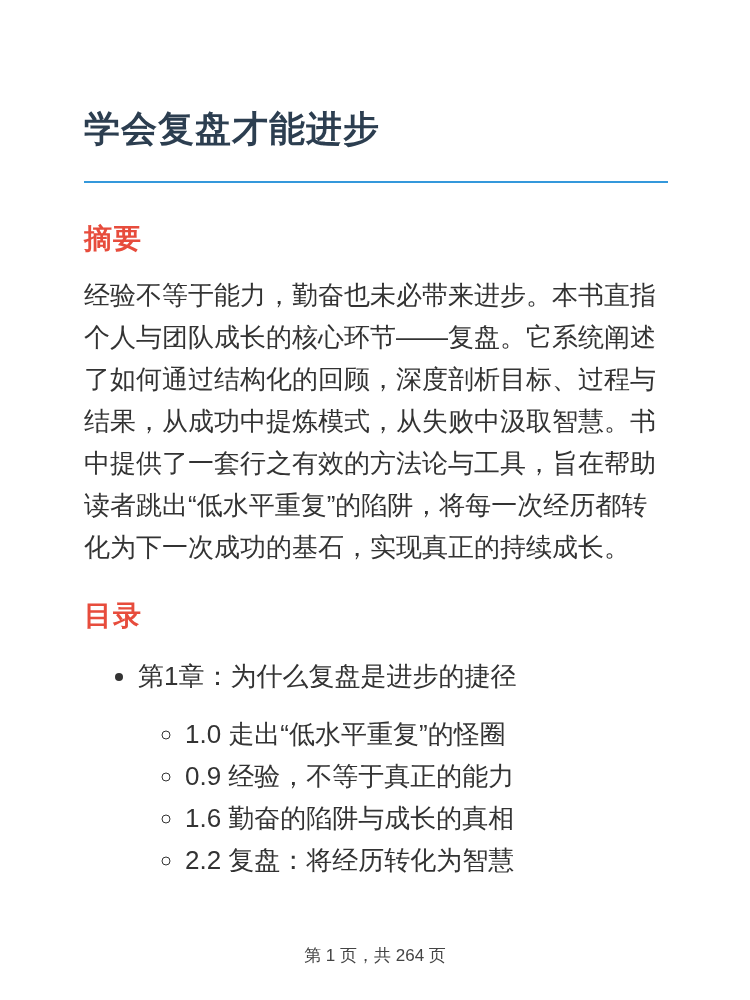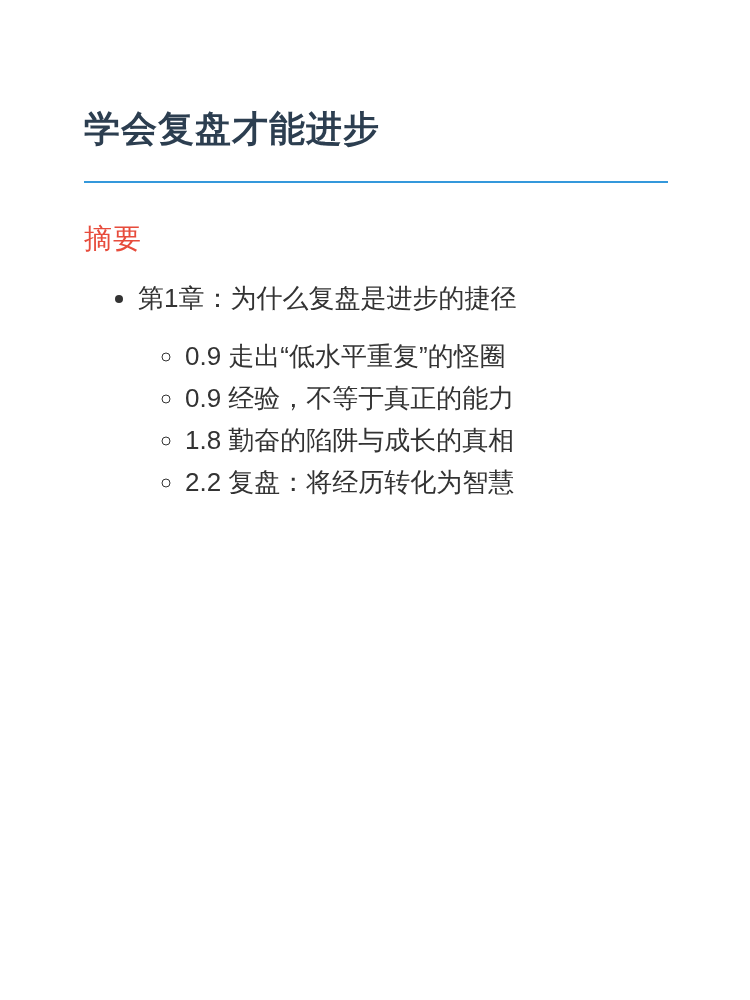--- a/index.html
+++ b/index.html
@@ -33,21 +33,21 @@
   .title-rule {
     border: none;
     height: 2px;
     background: #3498db;
     margin: 30px 0 0 0;
   }
   .section-heading {
     margin: 38px 0 0 0;
     font-size: 28px;
     line-height: 1.3;
-    font-weight: normal;
+    font-weight: bold;
     color: #e74c3c;
     letter-spacing: 1px;
   }
   .section-heading.toc-heading {
     margin-top: 30px;
   }
   .abstract-body {
     margin: 17px 0 0 0;
     font-size: 26px;
     line-height: 42px;
@@ -88,28 +88,31 @@
 <body>
 
 <div class="page">
 
   <h1 class="doc-title">学会复盘才能进步</h1>
 
   <hr class="title-rule">
 
   <h2 class="section-heading">摘要</h2>
 
+  <p class="abstract-body">经验不等于能力，勤奋也未必带来进步。本书直指个人与团队成长的核心环节——复盘。它系统阐述了如何通过结构化的回顾，深度剖析目标、过程与结果，从成功中提炼模式，从失败中汲取智慧。书中提供了一套行之有效的方法论与工具，旨在帮助读者跳出“低水平重复”的陷阱，将每一次经历都转化为下一次成功的基石，实现真正的持续成长。</p>
 
+  <h2 class="section-heading toc-heading">目录</h2>
 
   <ul class="toc-list">
     <li>
       <span>第1章：为什么复盘是进步的捷径</span>
       <ul class="toc-sections">
-        <li>0.9 走出“低水平重复”的怪圈</li>
+        <li>1.0 走出“低水平重复”的怪圈</li>
         <li>0.9 经验，不等于真正的能力</li>
-        <li>1.8 勤奋的陷阱与成长的真相</li>
+        <li>1.6 勤奋的陷阱与成长的真相</li>
         <li>2.2 复盘：将经历转化为智慧</li>
       </ul>
     </li>
   </ul>
 
+  <div class="page-footer">第 1 页，共 264 页</div>
 
 </div>
 
 </body></html>

